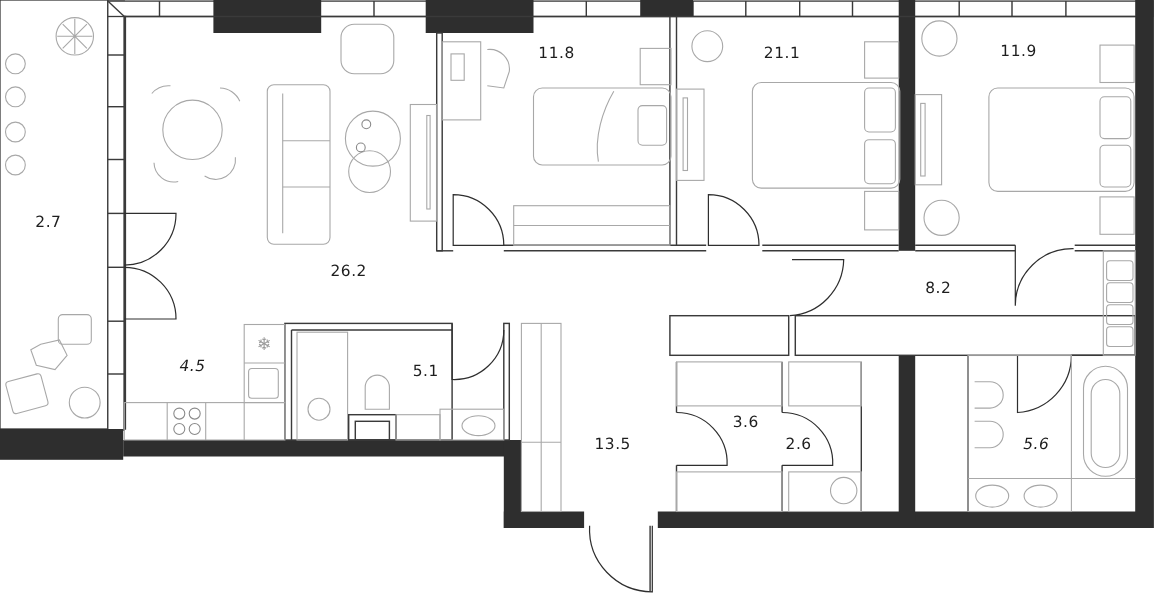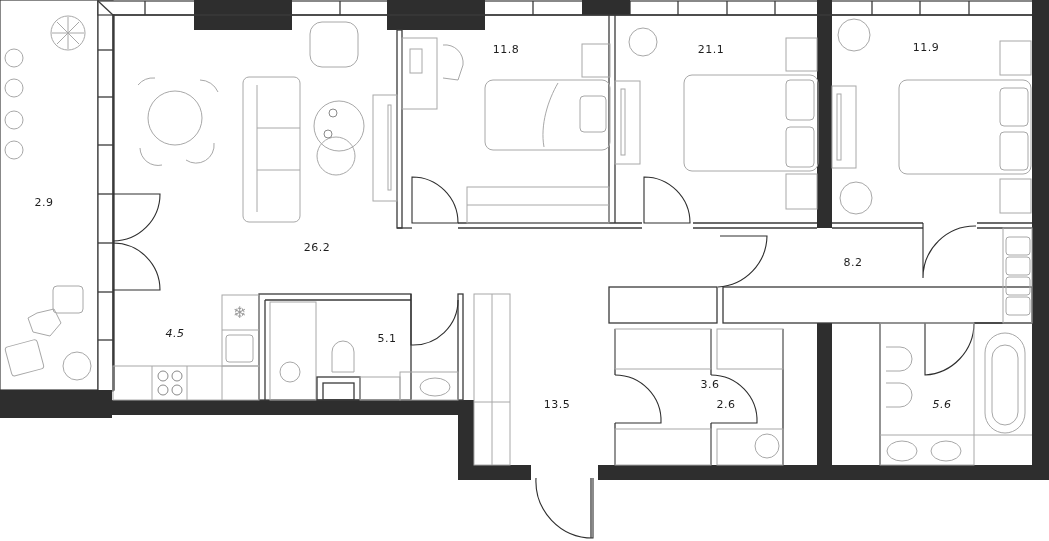--- a/index.html
+++ b/index.html
@@ -5,21 +5,21 @@
   html, body { margin: 0; padding: 0; background: #ffffff; }
   body { width: 1049px; height: 541px; overflow: hidden; position: relative; font-family: "DejaVu Sans", sans-serif; }
   #plan { position: absolute; left: 0; top: 0; width: 1049px; height: 541px; }
   .wall { fill: #2e2e2e; }
   .thin { fill: none; stroke: #3a3a3a; stroke-width: 1.3; }
   .win { fill: #ffffff; stroke: #3a3a3a; stroke-width: 1.2; }
   .furn { fill: none; stroke: #a8a8a8; stroke-width: 1; }
   .furn-d { fill: none; stroke: #8a8a8a; stroke-width: 1; }
   .door { fill: none; stroke: #2e2e2e; stroke-width: 1.1; }
   .room-label {
-    position: absolute; font-family: "DejaVu Sans", sans-serif; font-size: 11px;
+    position: absolute; font-family: "DejaVu Sans", sans-serif; font-size: 14px;
     color: #1e1e1e; letter-spacing: 0.5px; transform: translate(-50%, -50%); white-space: nowrap;
   }
 </style>
 </head>
 <body>
 
 <svg id="plan" viewBox="0 0 1049 541" xmlns="http://www.w3.org/2000/svg">
 
   <g>
     <rect class="win" x="0" y="0" width="98" height="390"></rect>
@@ -211,24 +211,24 @@
     <path class="furn" d="M886 347 L900 347 A12 12 0 0 1 900 371 L886 371"></path>
     <path class="furn" d="M886 383 L900 383 A12 12 0 0 1 900 407 L886 407"></path>
     <rect class="furn" x="985" y="333" width="40" height="100" rx="20"></rect>
     <rect class="furn" x="992" y="345" width="26" height="80" rx="13"></rect>
     <ellipse class="furn" cx="902" cy="451" rx="15" ry="10"></ellipse>
     <ellipse class="furn" cx="946" cy="451" rx="15" ry="10"></ellipse>
     <line class="furn" x1="880" y1="435" x2="1032" y2="435"></line>
   </g>
 </svg>
 
-<div class="room-label" style="left:44px;top:202px;">2.9</div>
+<div class="room-label" style="left:44px;top:202px;">2.7</div>
 <div class="room-label" style="left:317px;top:247px;">26.2</div>
 <div class="room-label" style="left:506px;top:49px;">11.8</div>
 <div class="room-label" style="left:711px;top:49px;">21.1</div>
 <div class="room-label" style="left:926px;top:47px;">11.9</div>
 <div class="room-label" style="left:853px;top:262px;">8.2</div>
 <div class="room-label" style="left:175px;top:333px;font-style:italic;">4.5</div>
 <div class="room-label" style="left:387px;top:338px;">5.1</div>
 <div class="room-label" style="left:557px;top:404px;">13.5</div>
-<div class="room-label" style="left:710px;top:384px;">3.6</div>
+<div class="room-label" style="left:678px;top:384px;">3.6</div>
 <div class="room-label" style="left:726px;top:404px;">2.6</div>
 <div class="room-label" style="left:942px;top:404px;font-style:italic;">5.6</div>
 
 </body></html>

